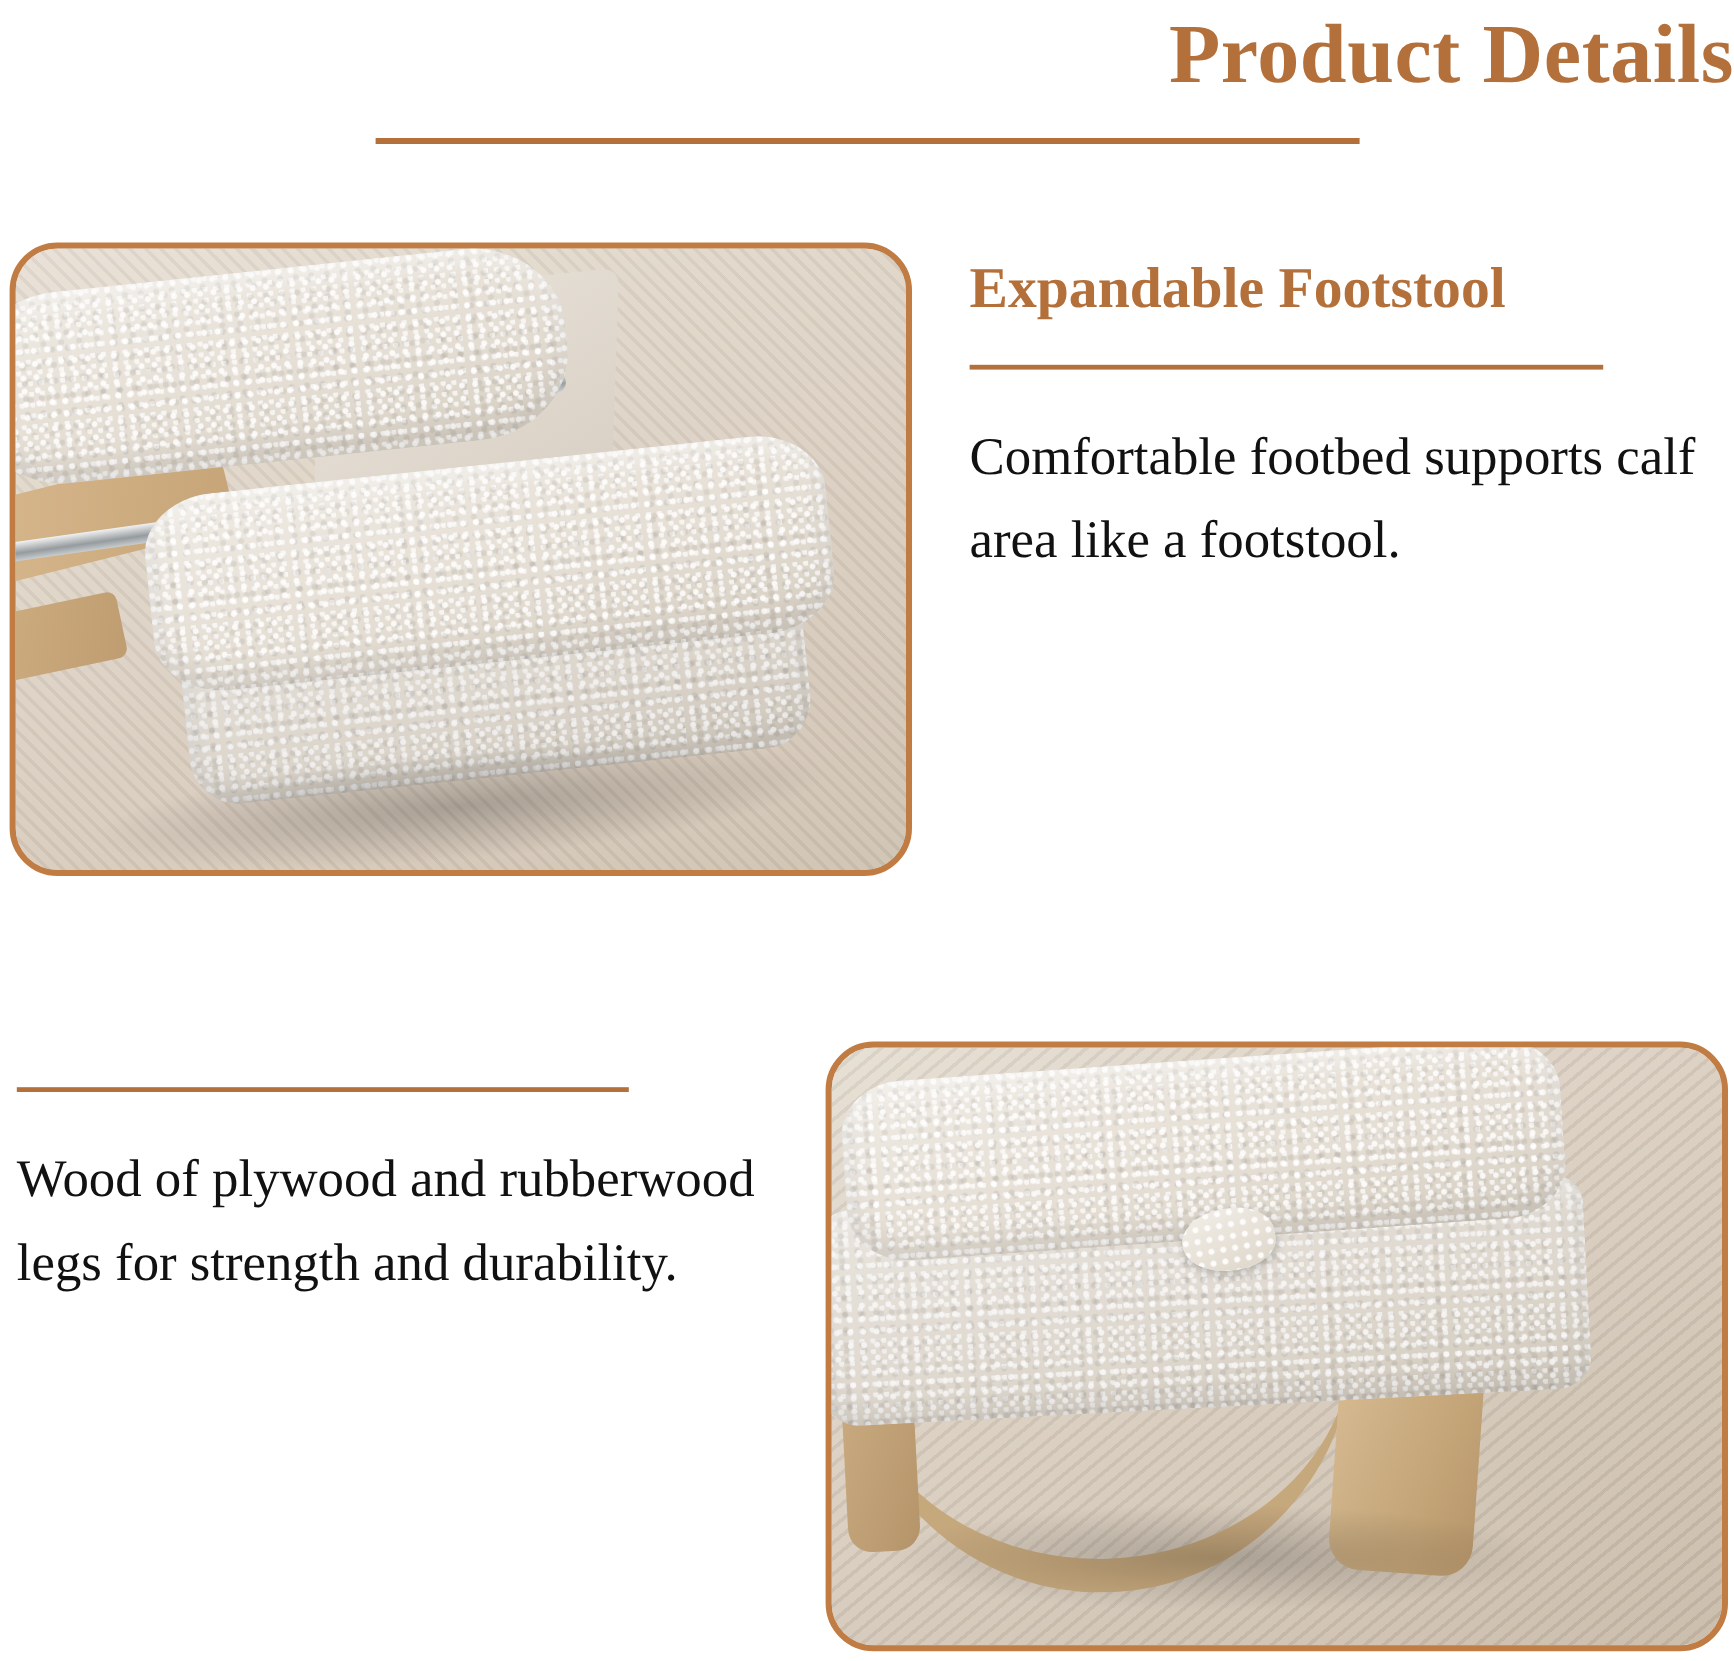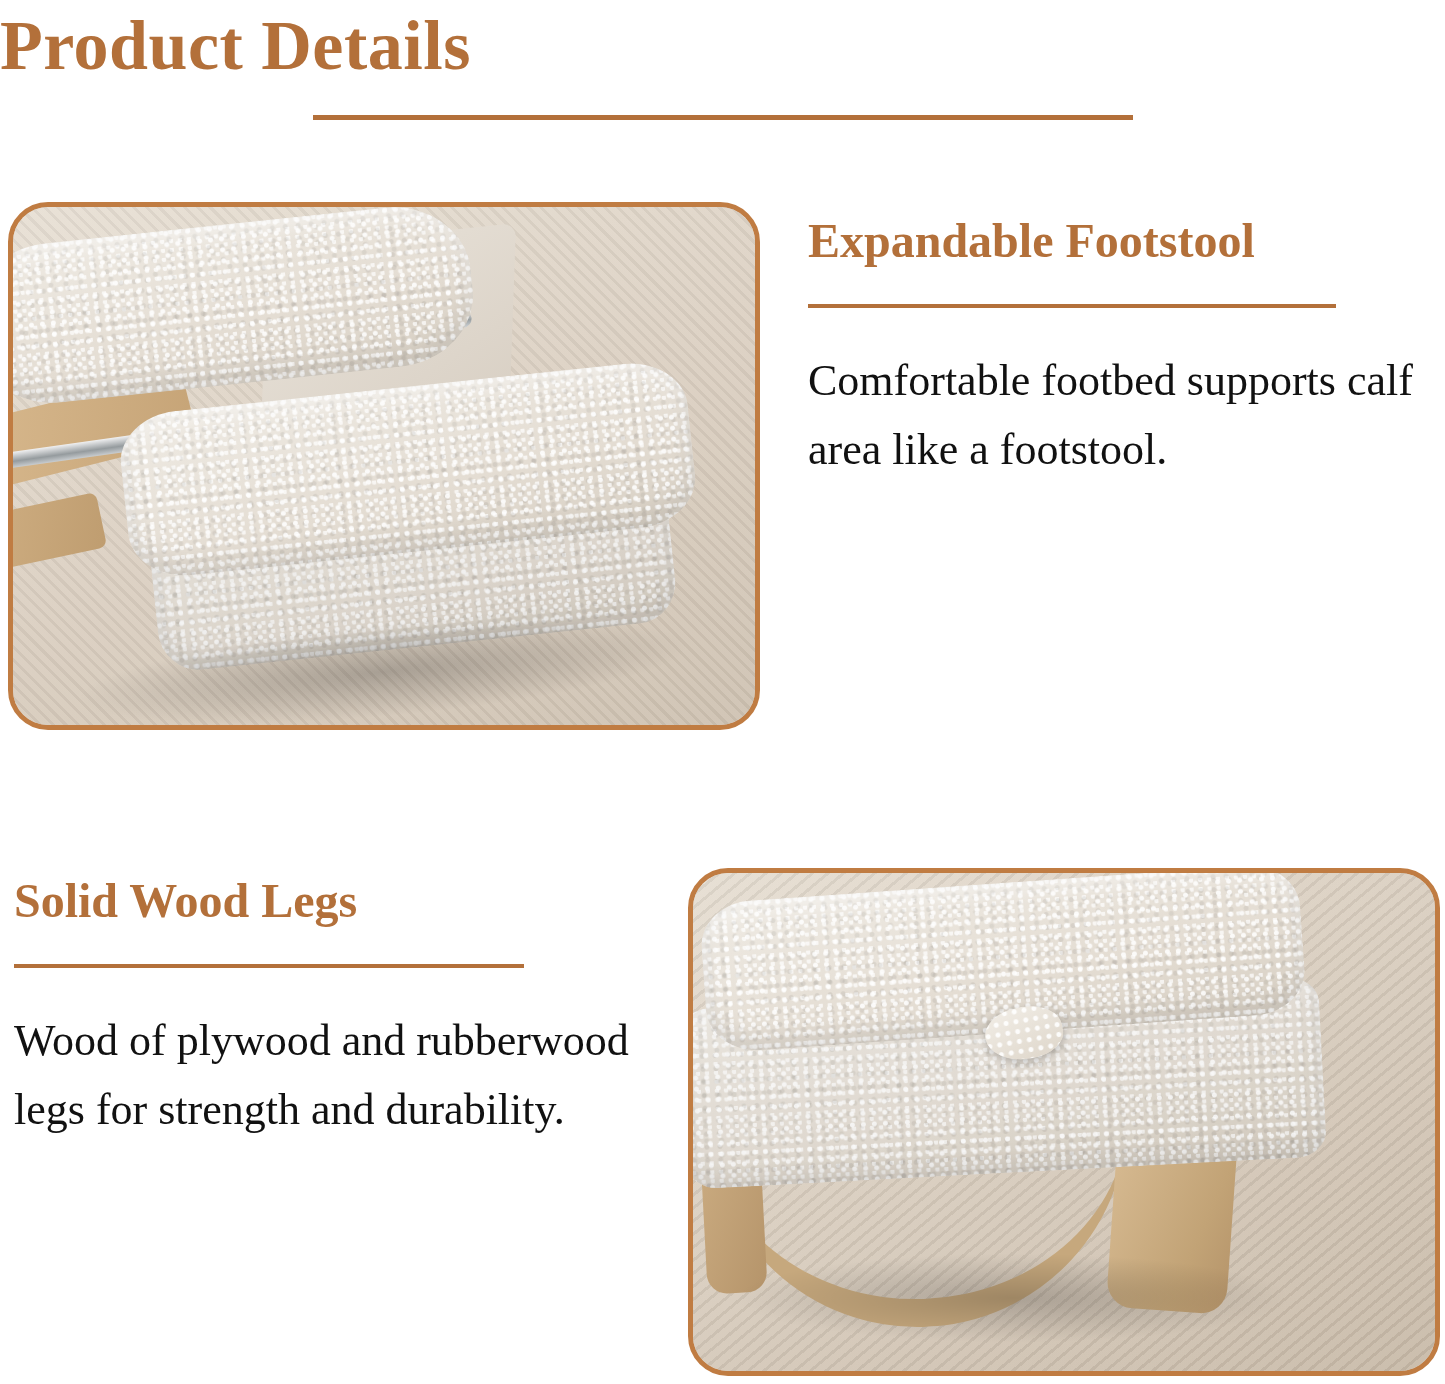--- a/index.html
+++ b/index.html
@@ -21,21 +21,21 @@
     height: 1384px;
     background: #ffffff;
   }
 
   
   .header {
     position: absolute;
     top: 0;
     left: 0;
     width: 1445px;
-    text-align: left;
+    text-align: right;
   }
   .page-title {
     font-family: "Liberation Serif", serif;
     font-size: 70px;
     font-weight: 700;
     color: #b3703a;
     letter-spacing: 0.5px;
     margin: 0;
     padding-top: 6px;
     line-height: 1.15;
@@ -267,21 +267,20 @@
     <div class="p1-shadow"></div>
   </div>
 
   <div class="sec1-text">
     <h2 class="feature-title">Expandable Footstool</h2>
     <div class="feature-rule rule-1"></div>
     <p class="feature-body">Comfortable footbed supports calf area like a footstool.</p>
   </div>
 
   <div class="sec2-text">
-    <h2 class="feature-title">Solid Wood Legs</h2>
     <div class="feature-rule rule-2"></div>
     <p class="feature-body">Wood of plywood and rubberwood legs for strength and durability.</p>
   </div>
 
   <div class="photo-frame photo-2">
     <div class="floor alt"></div>
     <div class="p2-leg-arc"></div>
     <div class="p2-leg-left"></div>
     <div class="p2-leg-right"></div>
     <div class="boucle p2-base"></div>

